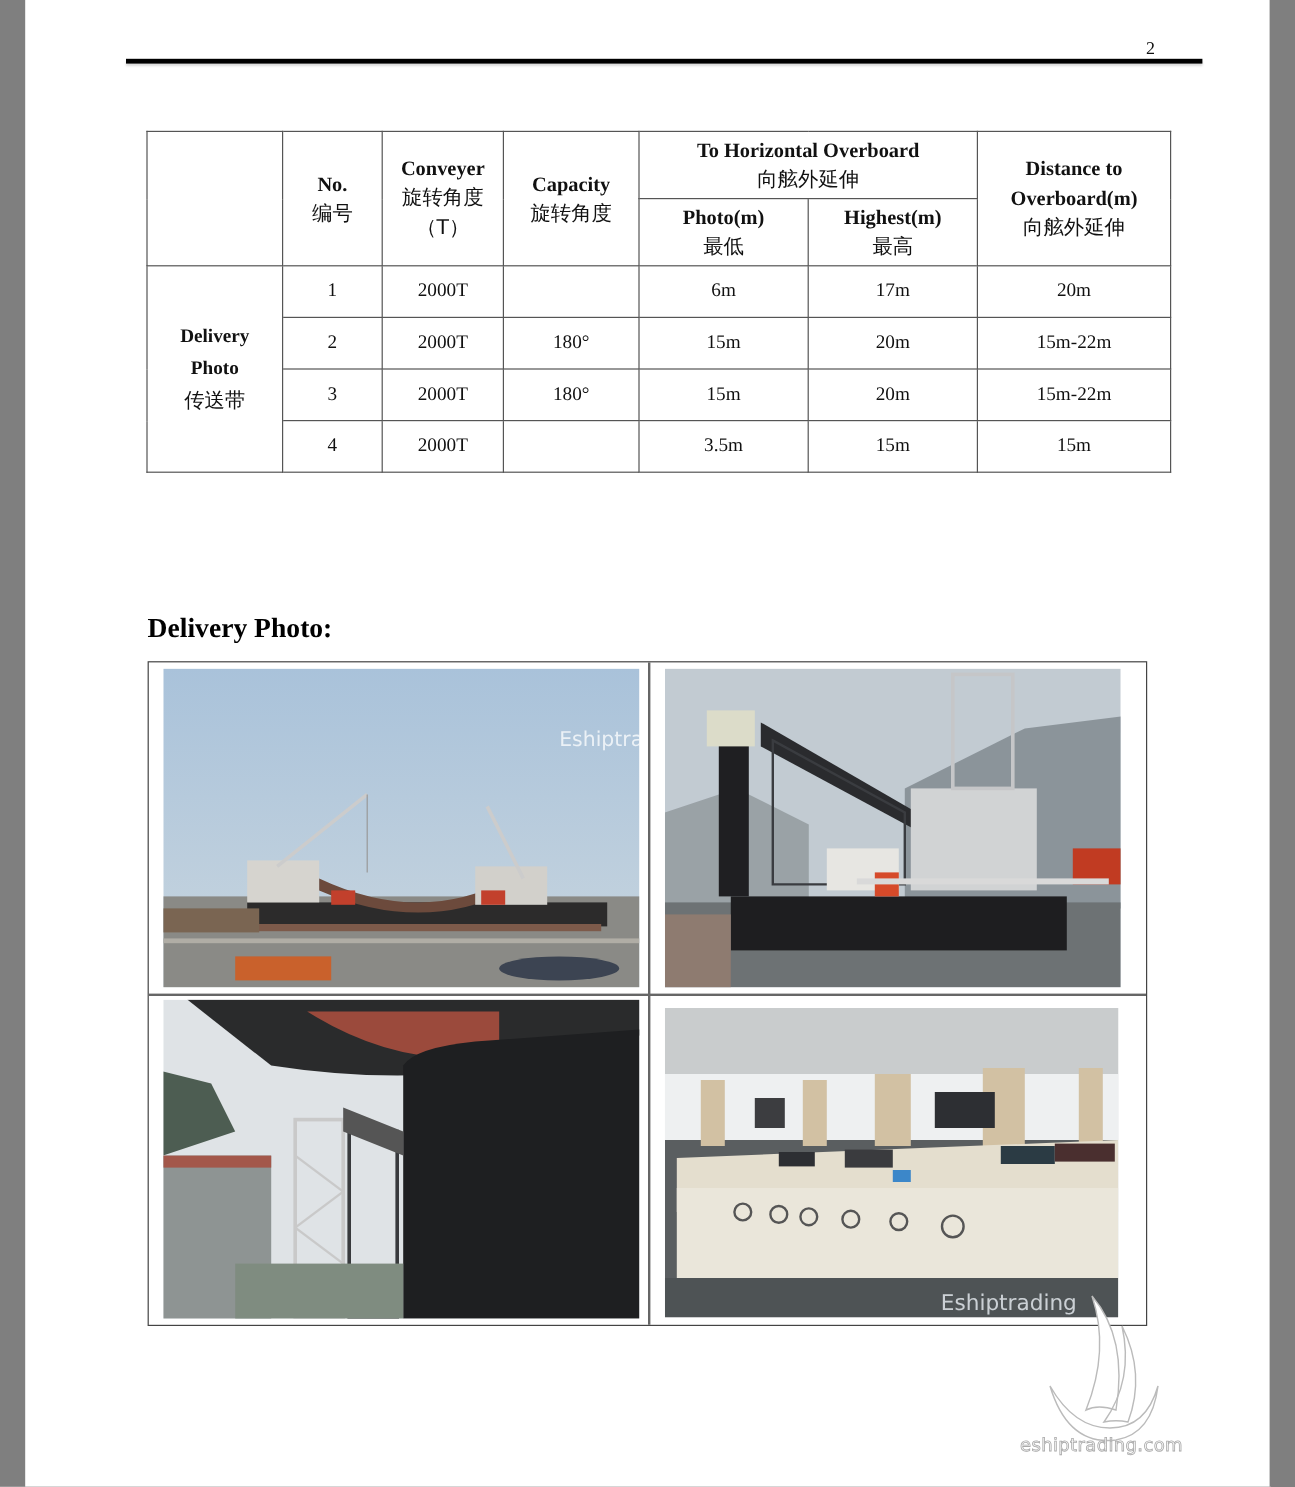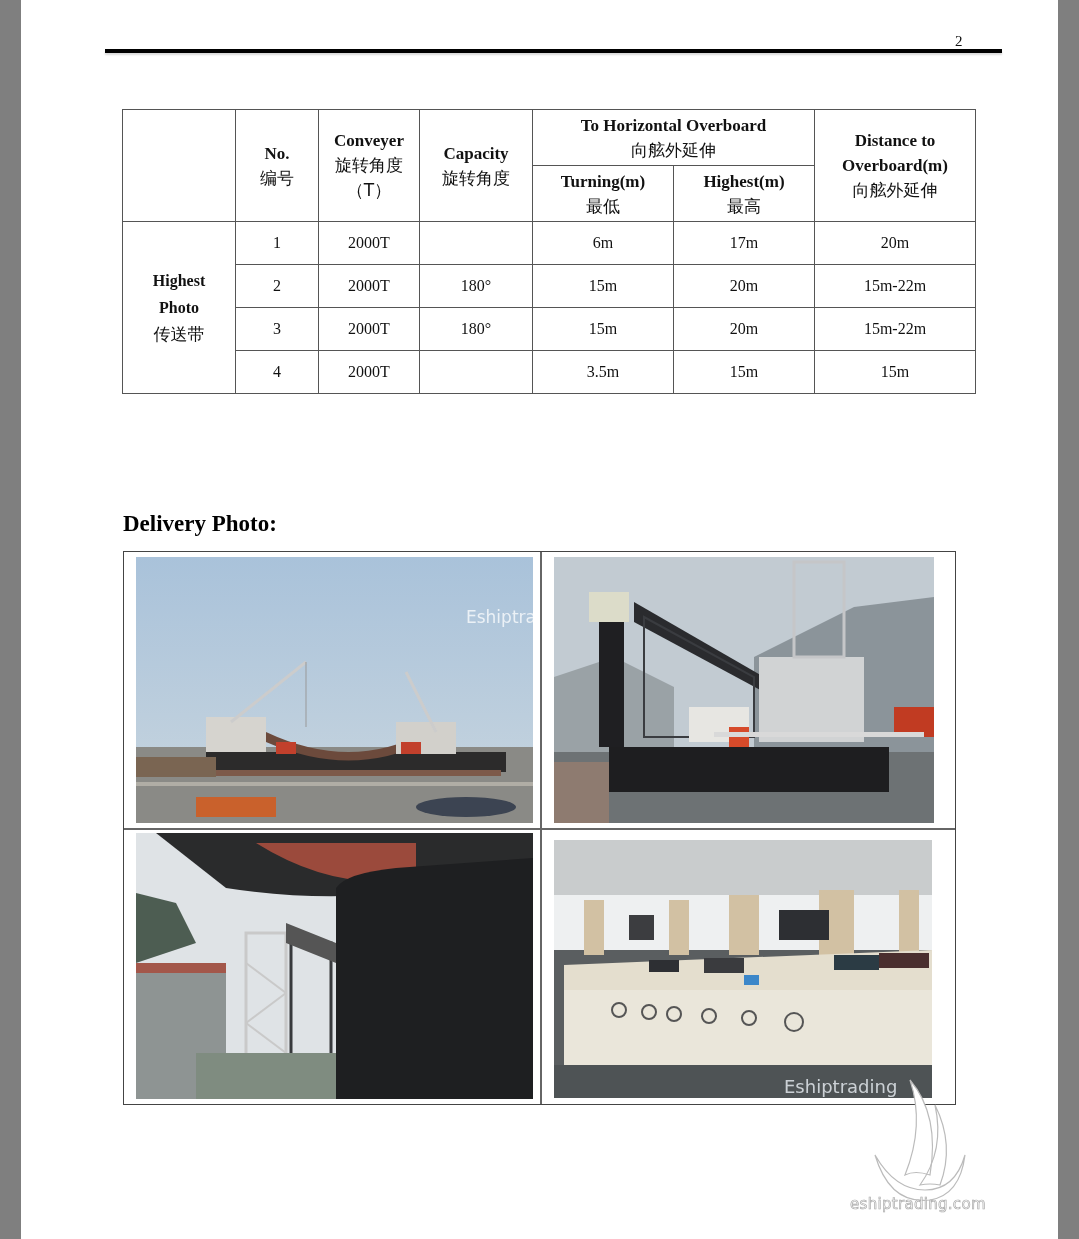--- a/index.html
+++ b/index.html
@@ -66,31 +66,31 @@
       <div class="cn">向舷外延伸</div>
     </th>
     <th rowspan="2">
       <div>Distance to</div>
       <div>Overboard(m)</div>
       <div class="cn">向舷外延伸</div>
     </th>
   </tr>
   <tr style="height:56px">
     <th>
-      <div>Turning(m)</div>
+      <div>Photo(m)</div>
       <div class="cn">最低</div>
     </th>
     <th>
       <div>Highest(m)</div>
       <div class="cn">最高</div>
     </th>
   </tr>
   <tr>
     <td rowspan="4" class="row-label">
-      <div>Highest</div>
+      <div>Delivery</div>
       <div>Photo</div>
       <div class="cn">传送带</div>
     </td>
     <td>1</td>
     <td>2000T</td>
     <td></td>
     <td>6m</td>
     <td>17m</td>
     <td>20m</td>
   </tr>

